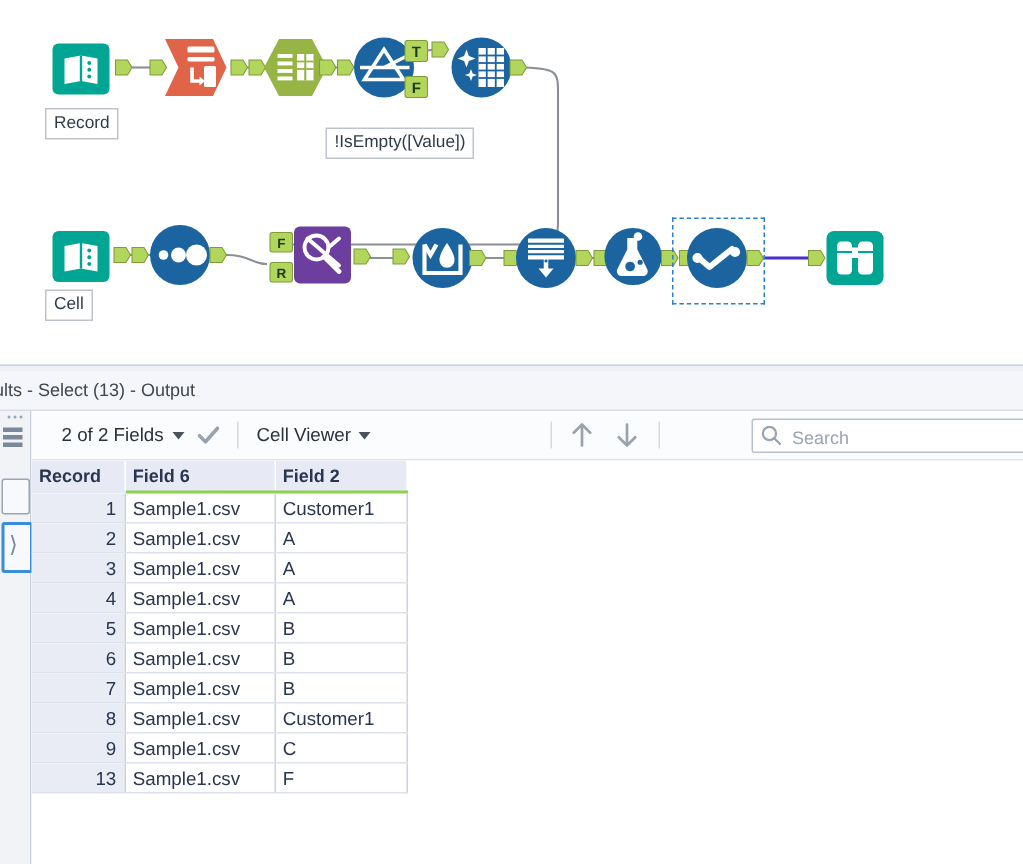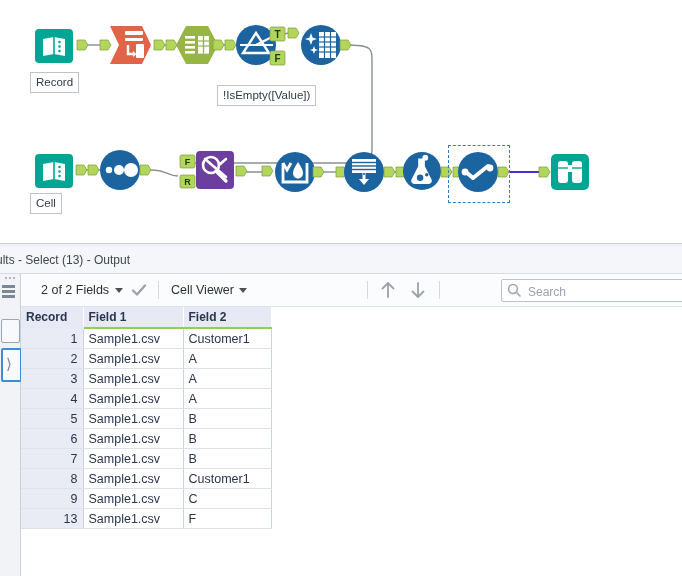--- a/index.html
+++ b/index.html
@@ -423,21 +423,21 @@
     <div id="grid">
       <table class="rt">
         <colgroup>
             <col class="c-rec">
             <col class="c-f1">
             <col class="c-f2">
           </colgroup>
         <thead>
           <tr>
             <th class="rec">Record</th>
-            <th>Field 1</th>
+            <th>Field 6</th>
             <th>Field 2</th>
           </tr>
         </thead>
         <tbody id="grid-body">
             <tr>
               <td class="rec">1</td>
               <td>Sample1.csv</td>
               <td>Customer1</td>
             </tr>
             <tr>

